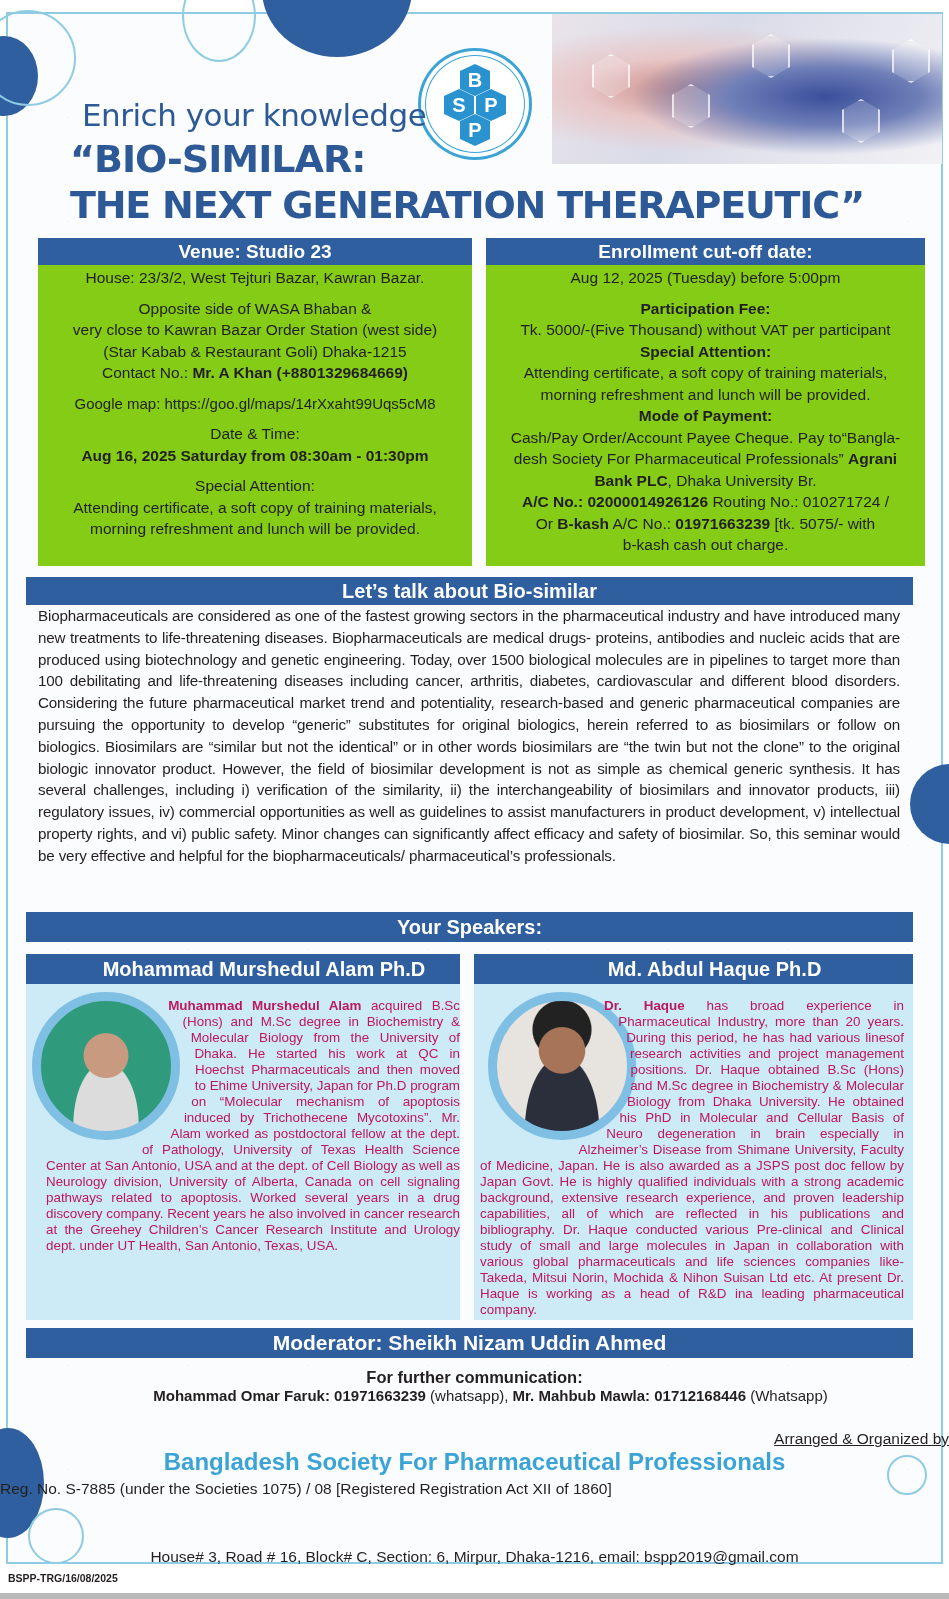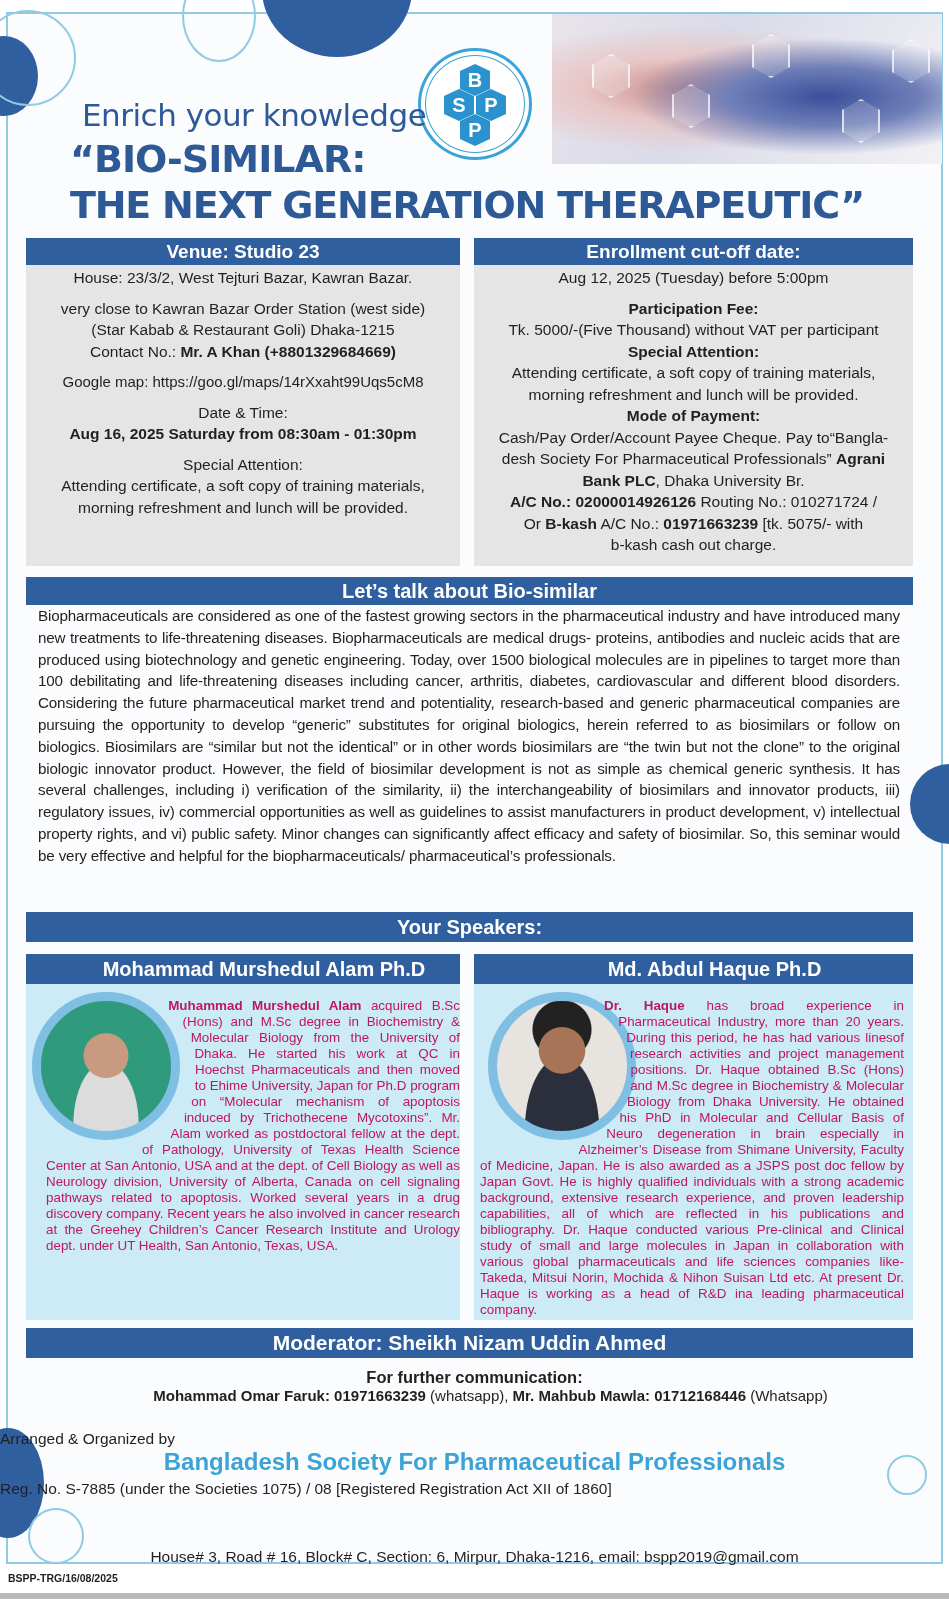--- a/index.html
+++ b/index.html
@@ -28,41 +28,41 @@
   .logo .ring-text { position: absolute; inset: 4px; border-radius: 50%; border: 1.5px solid #3ba3d6; }
   .logo-cells { position: relative; width: 70px; height: 80px; }
   .logo-cell { position: absolute; width: 30px; height: 32px; background: #2a93cf; color: #fff; font-weight: bold;
      font-size: 20px; display: flex; align-items: center; justify-content: center;
      clip-path: polygon(50% 0,100% 22%,100% 78%,50% 100%,0 78%,0 22%); }
 
   .eyebrow { position: absolute; left: 82px; top: 97px; font-size: 31px; color: #2d5a97; font-family: "DejaVu Sans", sans-serif; letter-spacing: -0.5px; }
   .title1 { position: absolute; left: 70px; top: 137px; font-size: 38px; font-weight: 900; color: #2d5a97; font-family: "DejaVu Sans", sans-serif; letter-spacing: -1px; }
   .title2 { position: absolute; left: 70px; top: 183px; font-size: 38px; font-weight: 900; color: #2d5a97; font-family: "DejaVu Sans", sans-serif; letter-spacing: -1.2px; white-space: nowrap; }
 
-  .box { position: absolute; background: #e5e5e5; }
+  .box { position: absolute; background: #84cc16; margin-left: 12px; }
   .box-head { background: #2f5f9e; color: #fff; font-weight: bold; text-align: center; font-size: 19px; height: 27px; line-height: 27px; }
   .box-body { text-align: center; font-size: 15.5px; line-height: 21.5px; padding-top: 2px; color: #231f20; }
   .box-body .gap { height: 9px; }
   .b { font-weight: bold; }
 
   .banner { position: absolute; left: 26px; width: 887px; height: 28px; background: #2f5f9e; color: #fff; font-weight: bold; font-size: 20px; text-align: center; line-height: 28px; }
 
   .para { position: absolute; left: 38px; top: 605px; width: 862px; font-size: 15.2px; line-height: 21.8px; text-align: justify; color: #231f20; font-family: "Liberation Sans", sans-serif; letter-spacing: -0.15px; }
 
   .speaker { position: absolute; top: 954px; height: 366px; background: #cdeaf7; }
   .speaker .box-head { font-size: 20px; height: 30px; line-height: 30px; padding-left: 42px; }
   .portrait { position: absolute; width: 148px; height: 148px; border-radius: 50%; border: 9px solid #7fbfe4; overflow: hidden; }
   .portrait.alam { background: radial-gradient(circle at 50% 42%, #c89a7f 0 22%, transparent 23%), radial-gradient(ellipse at 50% 95%, #dcdcdc 0 35%, transparent 36%), #2f9a7c; }
   .portrait.haque { background: radial-gradient(circle at 50% 38%, #a77458 0 22%, transparent 23%), radial-gradient(circle at 50% 22%, #222 0 24%, transparent 25%), radial-gradient(ellipse at 50% 100%, #2b2f3c 0 40%, transparent 41%), #e7e4e0; }
   .bio { position: absolute; font-size: 13.4px; line-height: 16px; text-align: justify; color: #be185d; }
   .bio-float { float: left; width: 142px; height: 146px; shape-outside: circle(50%); }
 
   .comm-title { position: absolute; top: 1368px; left: 0; width: 949px; text-align: center; font-weight: bold; font-size: 16.5px; }
   .comm-line { position: absolute; top: 1387px; left: 0; width: 949px; text-align: center; font-size: 15px; margin-left: 16px; }
-  .arranged { position: absolute; top: 1430px; left: 0; width: 949px; text-align: left; font-size: 15.5px; }
+  .arranged { position: absolute; top: 1430px; left: 0; width: 949px; text-align: right; font-size: 15.5px; text-decoration: underline; }
   .org { position: absolute; top: 1448px; left: 0; width: 949px; text-align: center; font-size: 24px; font-weight: bold; color: #3ba3d6; }
   .reg { position: absolute; top: 1480px; left: 0; width: 949px; font-size: 15.5px; }
   .addr { position: absolute; top: 1502px; left: 0; width: 949px; text-align: center; font-size: 15.5px; margin-top: 46px; }
   .code { position: absolute; top: 1572px; left: 8px; font-size: 10.5px; font-weight: bold; }
   .bottom-bar { position: absolute; left: 0; bottom: 0; width: 949px; height: 6px; background: #b9b9b9; }
 </style>
 </head>
 <body>
 
 <div class="frame">
@@ -98,20 +98,21 @@
 
 <div class="eyebrow">Enrich your knowledge</div>
 <div class="title1">“BIO-SIMILAR:</div>
 <div class="title2">THE NEXT GENERATION THERAPEUTIC”</div>
 
 <div class="box" style="left:26px; top:238px; width:434px; height:328px;">
   <div class="box-head">Venue: Studio 23</div>
   <div class="box-body">
     <div>House: 23/3/2, West Tejturi Bazar, Kawran Bazar.</div>
     <div class="gap"></div>
+    <div>Opposite side of WASA Bhaban &amp;</div>
     <div>very close to Kawran Bazar Order Station (west side)</div>
     <div>(Star Kabab &amp; Restaurant Goli) Dhaka-1215</div>
     <div>
       <span>Contact No.:</span>
       <span class="b">Mr. A Khan (+8801329684669)</span>
     </div>
     <div class="gap"></div>
     <div style="font-size:15px;">Google map: https://goo.gl/maps/14rXxaht99Uqs5cM8</div>
     <div class="gap"></div>
     <div>Date &amp; Time:</div>

